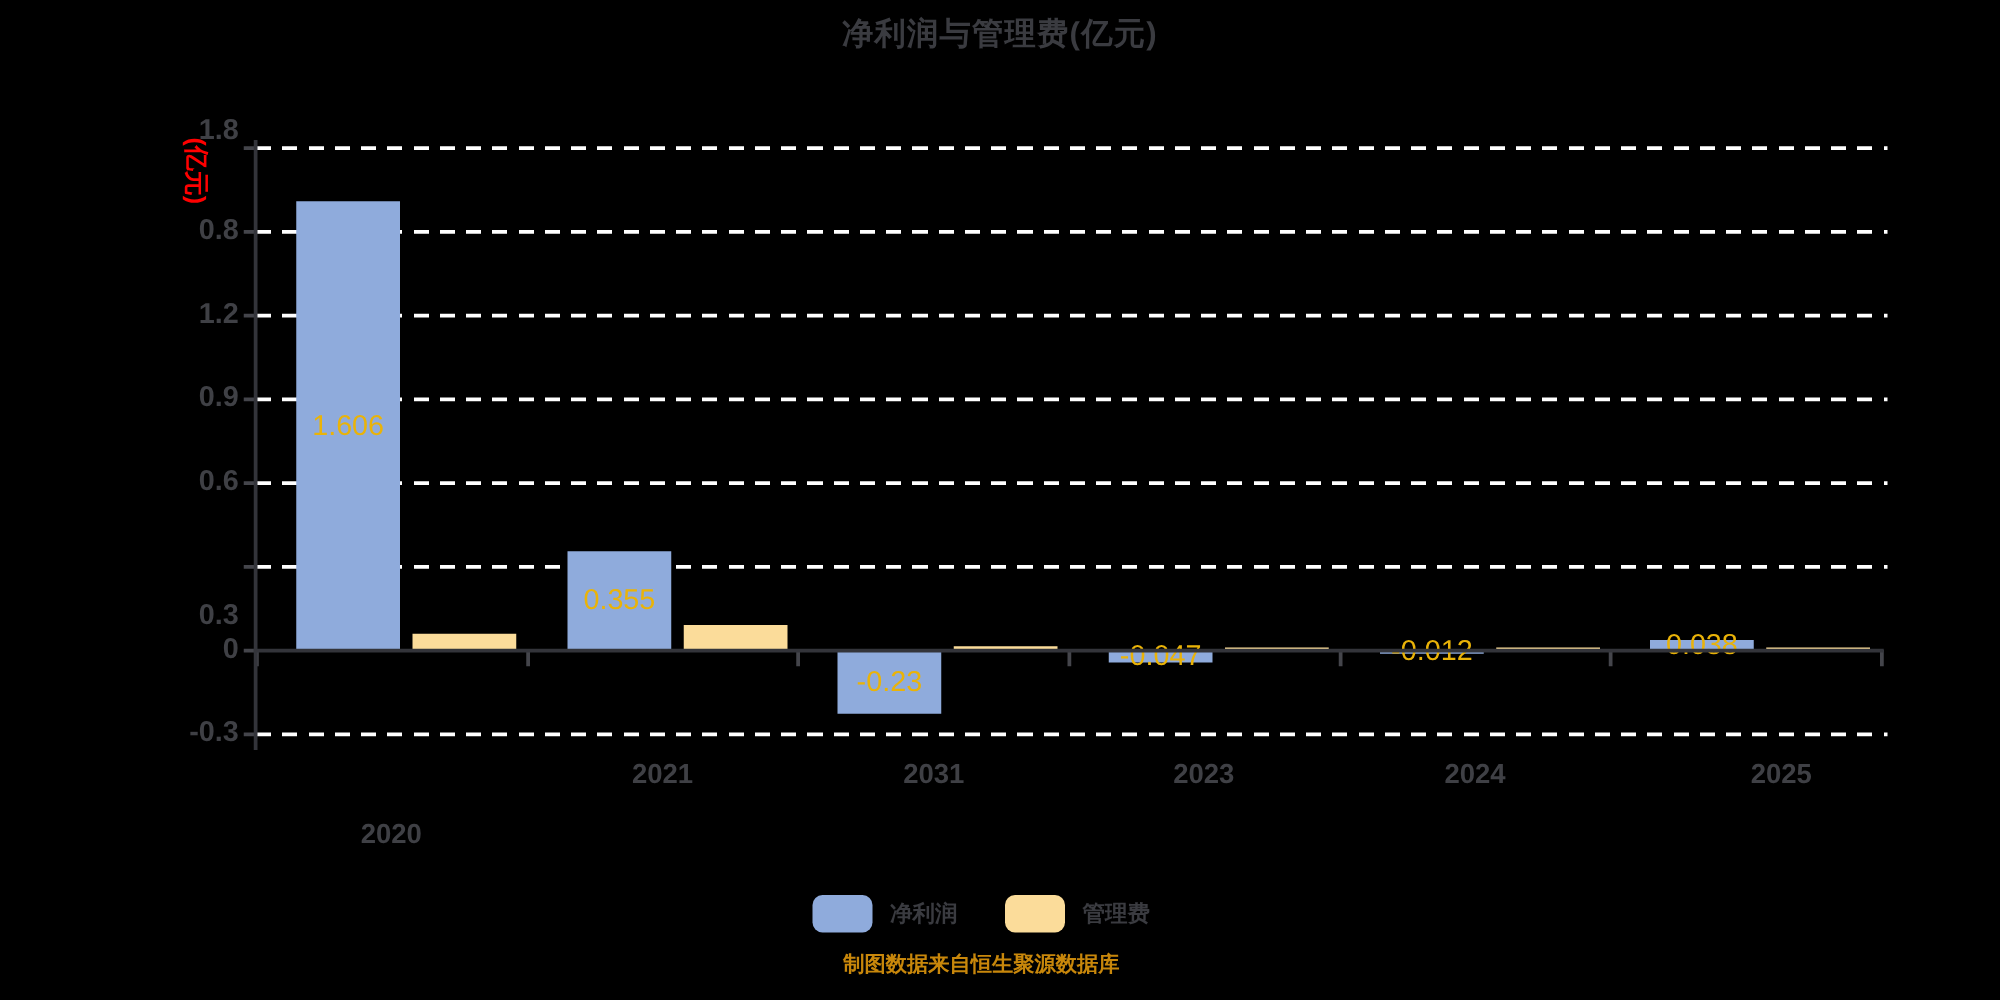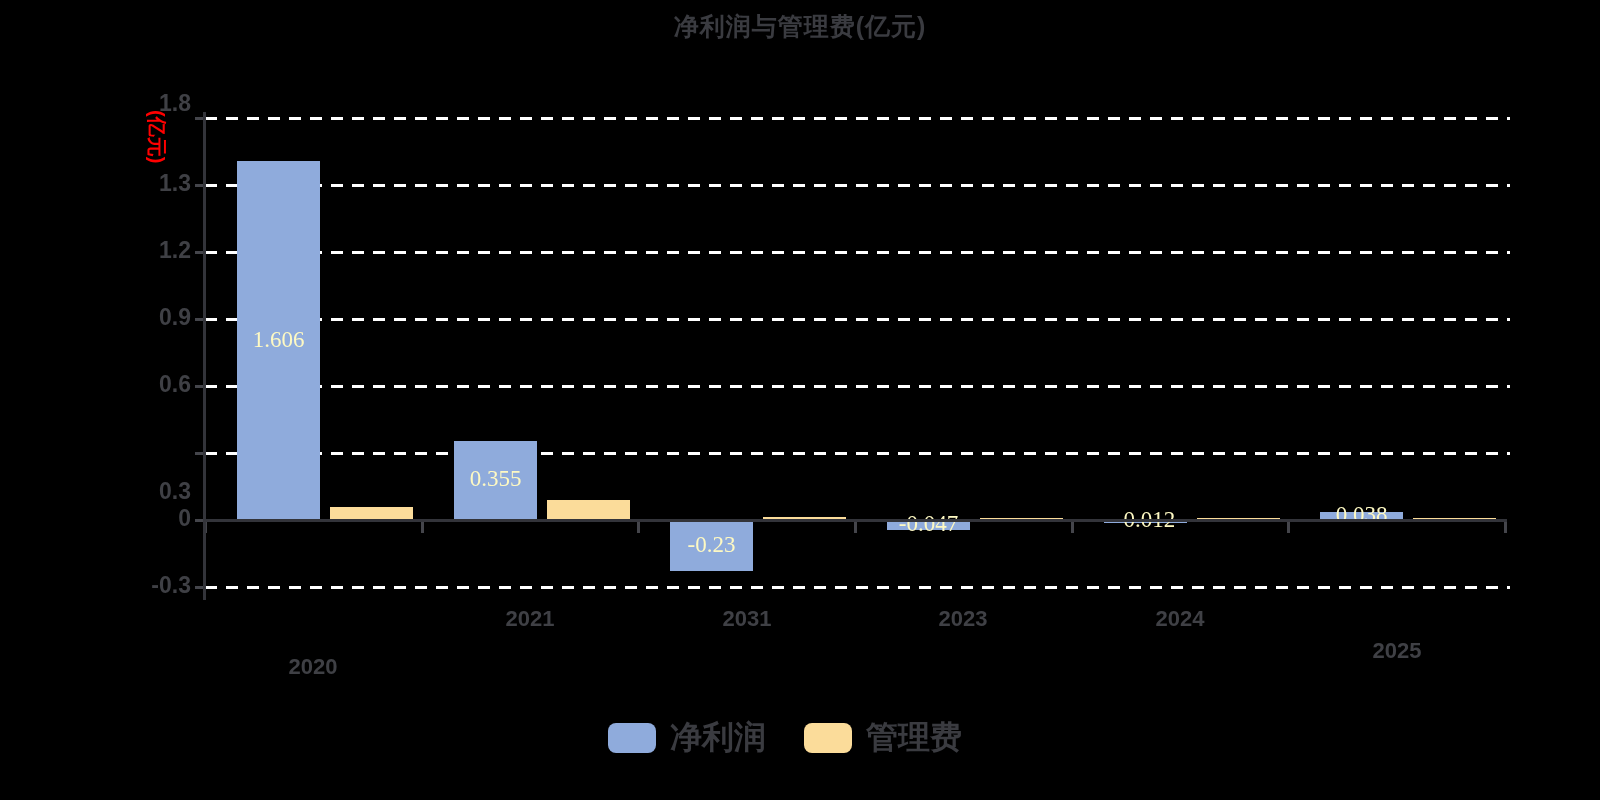--- a/index.html
+++ b/index.html
@@ -13,46 +13,46 @@
   .plot-area{position:absolute;left:0;top:0;width:1600px;height:800px;}
   .gridline{position:absolute;height:3px;
         background:repeating-linear-gradient(90deg,#ffffff 0 12px,transparent 12px 21px);}
   .axis-line{position:absolute;background:#33343a;}
   .axis-tick{position:absolute;background:#44454b;}
   .y-tick-label{position:absolute;width:76px;text-align:right;color:#3f4045;
         font-size:23px;font-weight:700;}
   .x-tick-label{position:absolute;width:140px;text-align:center;color:#3f4045;
         font-size:22px;font-weight:700;}
   .bar{position:absolute;}
-  .bar-value-label{position:absolute;text-align:center;color:#fef9c3;
-        font-size:23px;font-weight:400;z-index:3;font-family:Liberation Serif, serif;}
+  .bar-value-label{position:absolute;text-align:center;color:#eab308;
+        font-size:23px;font-weight:400;z-index:3;}
   .legend{position:absolute;top:716px;left:0;width:1570px;display:flex;
         justify-content:center;align-items:center;gap:38px;}
   .legend-item{display:flex;align-items:center;gap:14px;}
   .swatch{width:48px;height:30px;border-radius:8px;display:inline-block;}
-  .legend-label{color:#3a3b40;font-size:32px;font-weight:600;}
+  .legend-label{color:#3a3b40;font-size:18px;font-weight:600;}
   .footer-note{position:absolute;top:760px;left:0;width:1570px;text-align:center;
         color:#c8870b;font-size:17px;font-weight:700;}
 </style>
 </head>
 <body>
 
 <div class="page">
 
   <div class="chart-title">净利润与管理费(亿元)</div>
 
   <div class="y-axis-title">(亿元)</div>
 
   <div class="plot-area">
       <div class="gridline" style="left: 205px; top: 117px; width: 1305px;"></div>
       <div class="axis-tick" style="left: 195px; top: 117px; width: 10px; height: 3px;"></div>
       <div class="y-tick-label" style="left: 115px; top: 90px;">1.8</div>
       <div class="gridline" style="left: 205px; top: 184px; width: 1305px;"></div>
       <div class="axis-tick" style="left: 195px; top: 184px; width: 10px; height: 3px;"></div>
-      <div class="y-tick-label" style="left: 115px; top: 170px;">1.3</div>
+      <div class="y-tick-label" style="left: 115px; top: 170px;">0.8</div>
       <div class="gridline" style="left: 205px; top: 251px; width: 1305px;"></div>
       <div class="axis-tick" style="left: 195px; top: 251px; width: 10px; height: 3px;"></div>
       <div class="y-tick-label" style="left: 115px; top: 237px;">1.2</div>
       <div class="gridline" style="left: 205px; top: 318px; width: 1305px;"></div>
       <div class="axis-tick" style="left: 195px; top: 318px; width: 10px; height: 3px;"></div>
       <div class="y-tick-label" style="left: 115px; top: 304px;">0.9</div>
       <div class="gridline" style="left: 205px; top: 385px; width: 1305px;"></div>
       <div class="axis-tick" style="left: 195px; top: 385px; width: 10px; height: 3px;"></div>
       <div class="y-tick-label" style="left: 115px; top: 371px;">0.6</div>
       <div class="gridline" style="left: 205px; top: 452px; width: 1305px;"></div>
@@ -86,30 +86,31 @@
       <div class="axis-tick" style="left: 637px; top: 520px; width: 3px; height: 13px; z-index: 4;"></div>
       <div class="axis-tick" style="left: 854px; top: 520px; width: 3px; height: 13px; z-index: 4;"></div>
       <div class="axis-tick" style="left: 1071px; top: 520px; width: 3px; height: 13px; z-index: 4;"></div>
       <div class="axis-tick" style="left: 1287px; top: 520px; width: 3px; height: 13px; z-index: 4;"></div>
       <div class="axis-tick" style="left: 1504px; top: 520px; width: 3px; height: 13px; z-index: 4;"></div>
       <div class="x-tick-label" style="left: 243px; top: 606px; margin-top: 48px;">2020</div>
       <div class="x-tick-label" style="left: 460px; top: 606px;">2021</div>
       <div class="x-tick-label" style="left: 677px; top: 606px;">2031</div>
       <div class="x-tick-label" style="left: 893px; top: 606px;">2023</div>
       <div class="x-tick-label" style="left: 1110px; top: 606px;">2024</div>
-      <div class="x-tick-label" style="left: 1327px; top: 606px; margin-top: 32px;">2025</div>
+      <div class="x-tick-label" style="left: 1355px; top: 606px;">2025</div>
       <div class="axis-line" style="left: 203px; top: 112px; width: 3px; height: 488px; z-index: 4;"></div>
       <div class="axis-line" style="left: 203px; top: 519px; width: 1304px; height: 3px; z-index: 4;"></div>
     </div>
 
   <div class="legend">
     <div class="legend-item">
       <span class="swatch" style="background: rgb(143, 171, 220);"></span>
       <span class="legend-label">净利润</span>
     </div>
     <div class="legend-item">
       <span class="swatch" style="background: rgb(251, 220, 154);"></span>
       <span class="legend-label">管理费</span>
     </div>
   </div>
 
+  <div class="footer-note">制图数据来自恒生聚源数据库</div>
 
 </div>
 
 </body></html>

